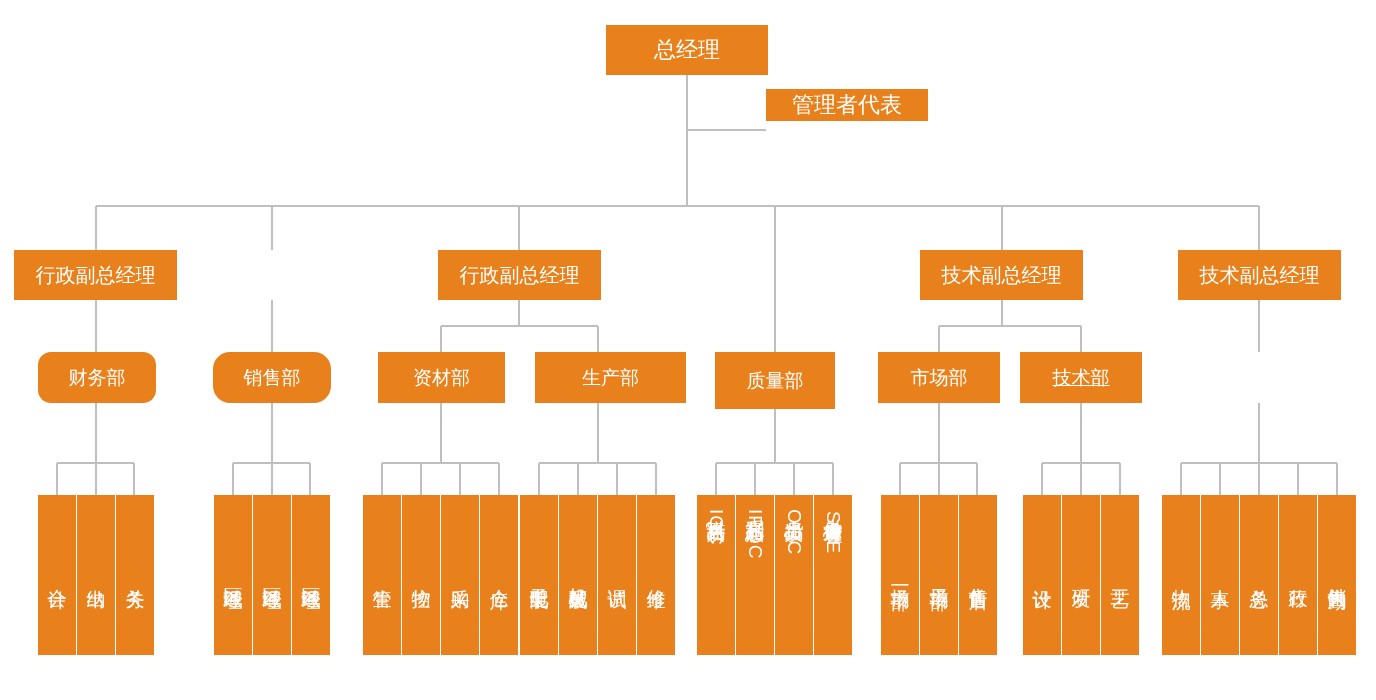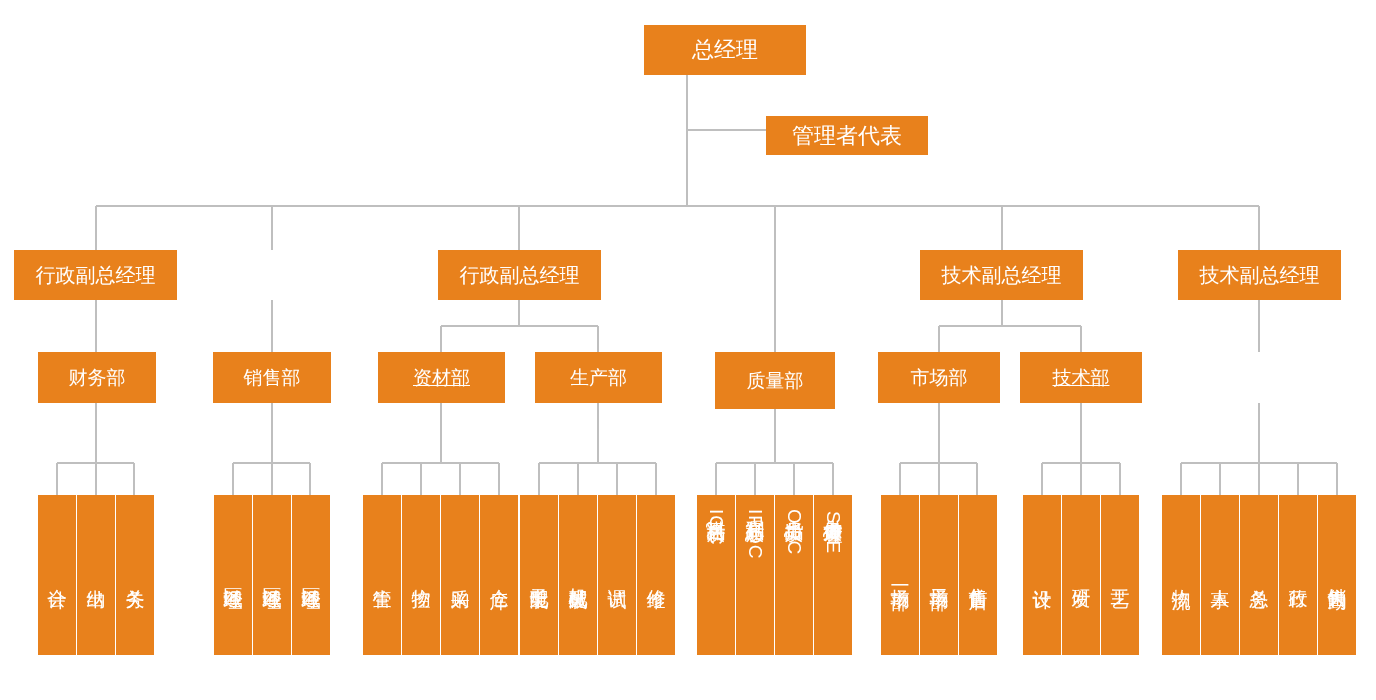--- a/index.html
+++ b/index.html
@@ -150,33 +150,33 @@
       <path d="M1259,403 L1259,463"></path>
       <path d="M1181,463 L1337,463"></path>
       <path d="M1181,463 L1181,495"></path>
       <path d="M1220,463 L1220,495"></path>
       <path d="M1259,463 L1259,495"></path>
       <path d="M1298,463 L1298,495"></path>
       <path d="M1337,463 L1337,495"></path>
     </g>
   </svg>
 
-  <div class="node lvl1" style="left:606px; top:25px; width:162px; height:50px;margin-left:38px;">总经理</div>
-
-  <div class="node lvl1" style="left:766px; top:116px; width:162px; height:39px;">管理者代表</div>
+  <div class="node lvl1" style="left:606px; top:25px; width:162px; height:50px;">总经理</div>
+
+  <div class="node lvl1" style="left:766px; top:89px; width:162px; height:32px;">管理者代表</div>
 
   <div class="node lvl2" style="left:14px; top:250px; width:163px; height:50px;">行政副总经理</div>
   <div class="node lvl2" style="left:438px; top:250px; width:163px; height:50px;">行政副总经理</div>
   <div class="node lvl2" style="left:920px; top:250px; width:163px; height:50px;">技术副总经理</div>
   <div class="node lvl2" style="left:1178px; top:250px; width:163px; height:50px;">技术副总经理</div>
 
-  <div class="node lvl3" style="left:38px; top:352px; width:118px; height:51px;">财务部</div>
-  <div class="node lvl3" style="left:213px; top:352px; width:118px; height:51px;">销售部</div>
-  <div class="node lvl3" style="left:378px; top:352px; width:127px; height:51px;text-decoration:underline;">资材部</div>
-  <div class="node lvl3" style="left:535px; top:352px; width:127px; height:51px;">生产部</div>
+  <div class="node lvl3" style="left:38px; top:352px; width:118px; height:51px;border-radius:13px;">财务部</div>
+  <div class="node lvl3" style="left:213px; top:352px; width:118px; height:51px;border-radius:17px;">销售部</div>
+  <div class="node lvl3" style="left:378px; top:352px; width:127px; height:51px;">资材部</div>
+  <div class="node lvl3" style="left:535px; top:352px; width:151px; height:51px;">生产部</div>
   <div class="node lvl3" style="left:715px; top:352px; width:120px; height:57px;">质量部</div>
   <div class="node lvl3" style="left:878px; top:352px; width:122px; height:51px;">市场部</div>
   <div class="node lvl3" style="left:1020px; top:352px; width:122px; height:51px;text-decoration:underline;">技术部</div>
 
   <div class="node leaf" style="left:38px; top:495px; width:38px; height:160px;">会计</div>
   <div class="node leaf" style="left:77px; top:495px; width:38px; height:160px;">出纳</div>
   <div class="node leaf" style="left:116px; top:495px; width:38px; height:160px;">关务</div>
 
   <div class="node leaf" style="left:214px; top:495px; width:38px; height:160px;">区域经理</div>
   <div class="node leaf" style="left:253px; top:495px; width:38px; height:160px;">区域经理</div>

